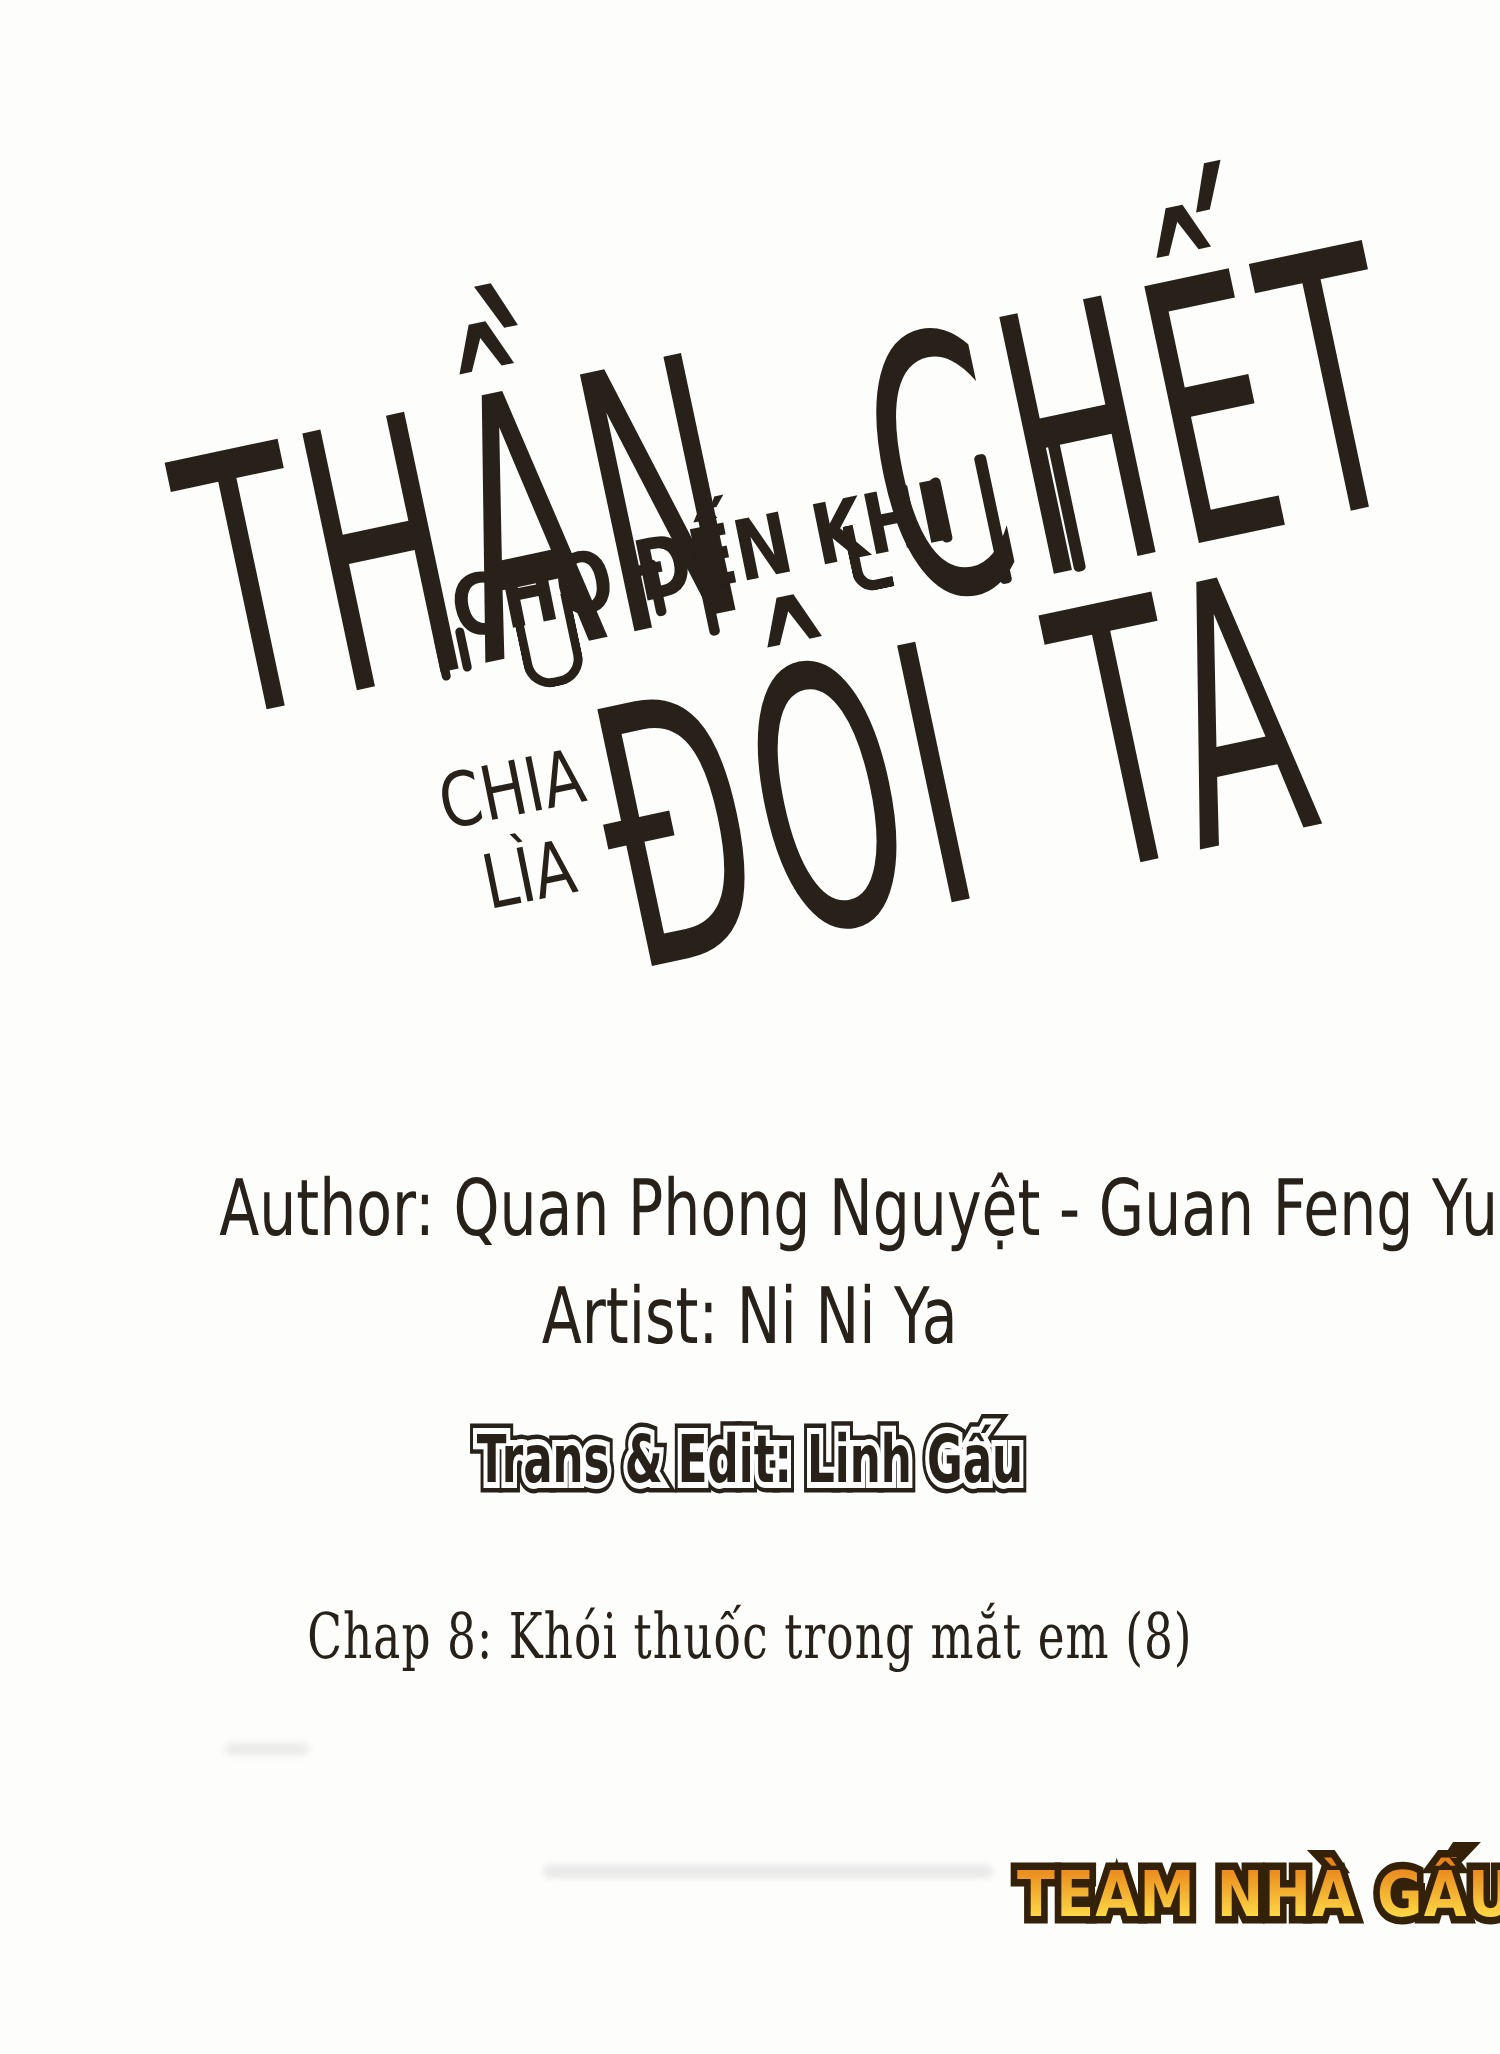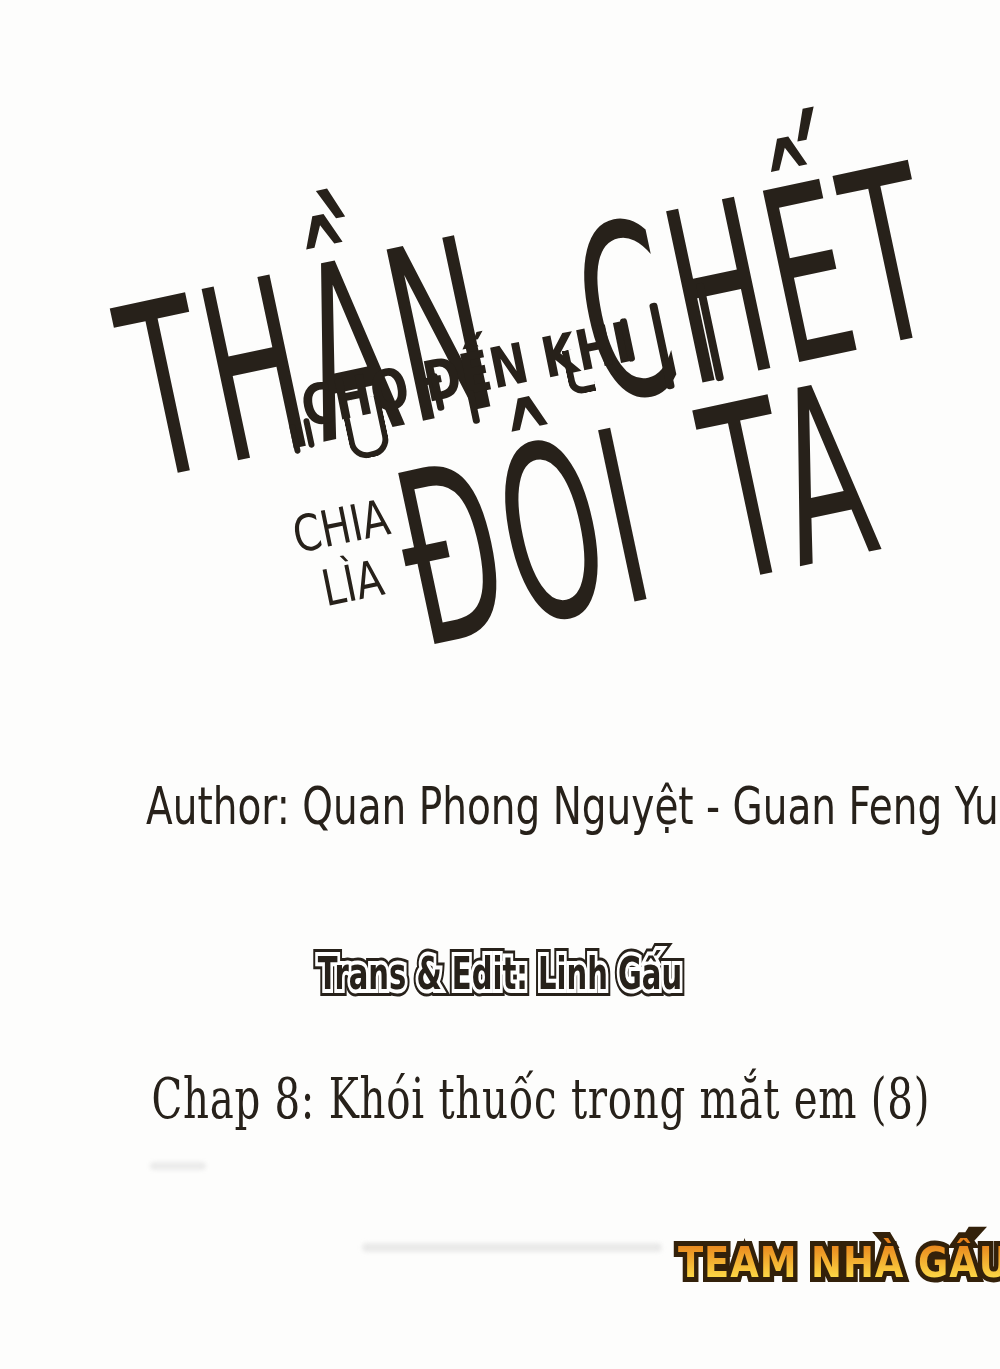--- a/index.html
+++ b/index.html
@@ -54,21 +54,21 @@
   }
 
   
   .credit-line{position:absolute;left:0;right:0;text-align:center;line-height:1.1;white-space:nowrap;}
   .cond{display:inline-block;transform-origin:center center;}
   .author-line{top:778px;font-size:52px;}
   .artist-line{top:850px;font-size:52px;}
   .author-line .cond,.artist-line .cond{transform:scaleX(.75);}
   .trans-line{top:950px;font-size:44px;font-weight:700;}
   .trans-line .cond{transform:scaleX(.66);}
-  .chapter-line{top:1068px;font-size:56px;font-family:var(--f-serif);letter-spacing:1px;}
+  .chapter-line{top:1068px;font-size:42px;font-family:var(--f-serif);letter-spacing:1px;}
   .chapter-line .cond{transform:scaleX(.72);}
 
   
   .t-stack{position:relative;display:inline-block;white-space:nowrap;}
   .lay{white-space:nowrap;}
   .lay-abs{position:absolute;left:0;top:0;}
   .lay-top{position:relative;}
   .trans-line .lay-outer{-webkit-text-stroke:14px var(--ink);color:var(--ink);}
   .trans-line .lay-white{-webkit-text-stroke:8px #ffffff;color:#ffffff;}
   .trans-line .lay-top{color:var(--ink);}
@@ -115,20 +115,25 @@
     <i class="frag" style="left:658px;top:302px;width:8px;height:88px;"></i>
     <i class="frag" style="left:706px;top:282px;width:8px;height:100px;"></i>
   </div>
 
   <div class="credit-line author-line">
     <span class="cond">
       <span>Author: Quan Phong Nguyệt - Guan Feng Yue</span>
     </span>
   </div>
 
+  <div class="credit-line artist-line">
+    <span class="cond">
+      <span>Artist: Ni Ni Ya</span>
+    </span>
+  </div>
 
   <div class="credit-line trans-line">
     <span class="cond">
       <span class="t-stack">
         <span class="lay lay-abs lay-outer" aria-hidden="true">Trans &amp; Edit: Linh Gấu</span>
         <span class="lay lay-abs lay-white" aria-hidden="true">Trans &amp; Edit: Linh Gấu</span>
         <span class="lay lay-top">Trans &amp; Edit: Linh Gấu</span>
       </span>
     </span>
   </div>

